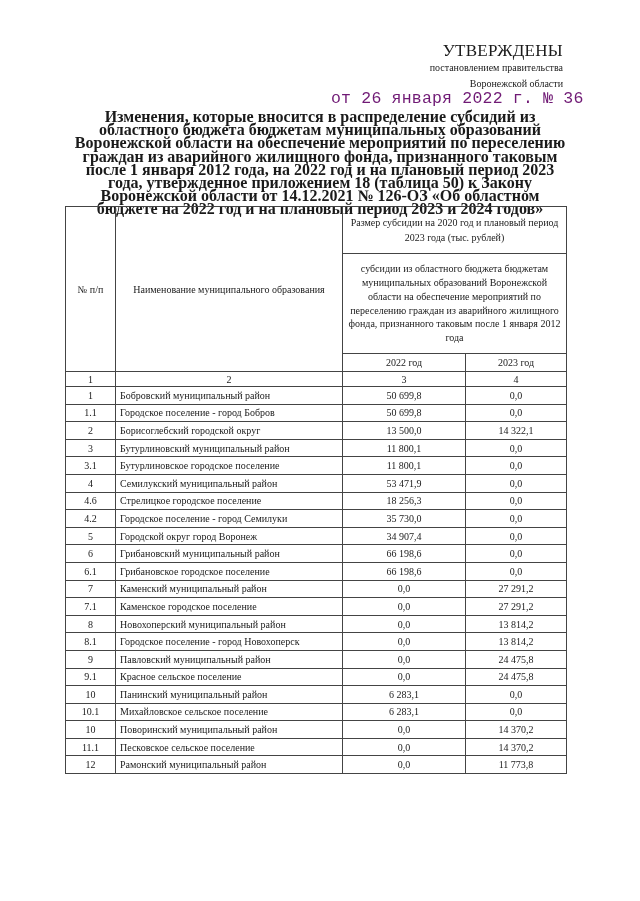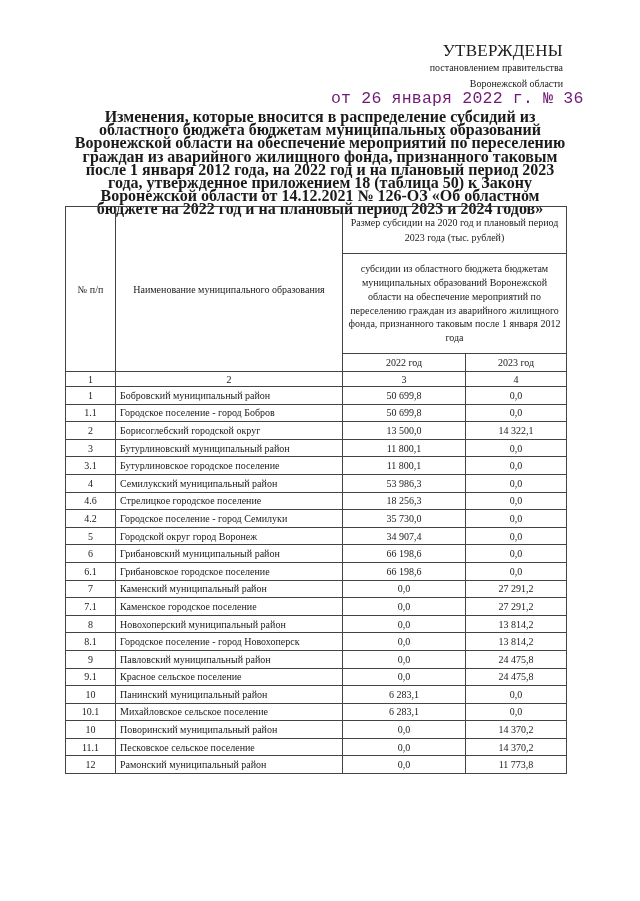--- a/index.html
+++ b/index.html
@@ -86,21 +86,21 @@
       </tr>
       <tr class="data">
         <td>3.1</td>
         <td class="name">Бутурлиновское городское поселение</td>
         <td>11 800,1</td>
         <td>0,0</td>
       </tr>
       <tr class="data">
         <td>4</td>
         <td class="name">Семилукский муниципальный район</td>
-        <td>53 986,3</td>
+        <td>53 471,9</td>
         <td>0,0</td>
       </tr>
       <tr class="data">
         <td>4.6</td>
         <td class="name">Стрелицкое городское поселение</td>
         <td>18 256,3</td>
         <td>0,0</td>
       </tr>
       <tr class="data">
         <td>4.2</td>

